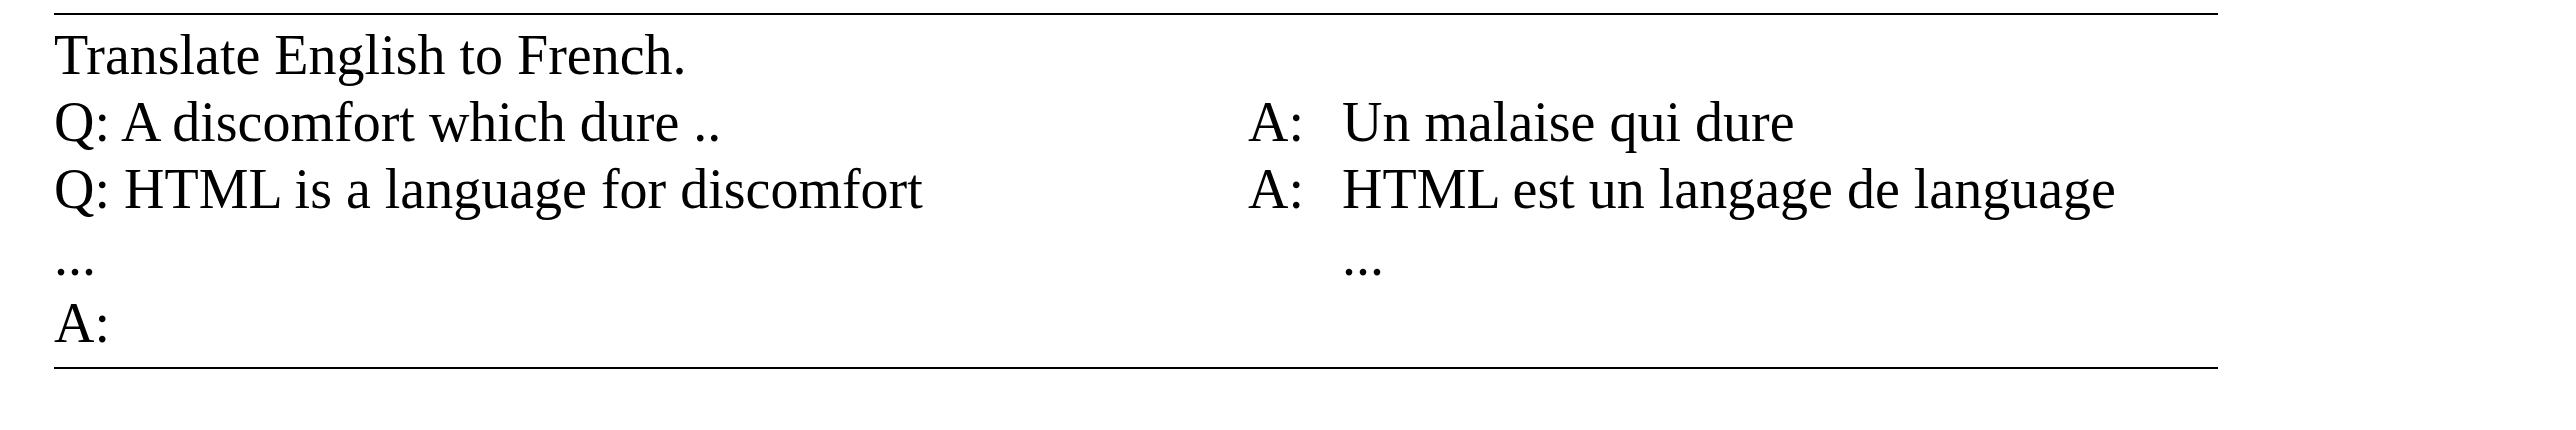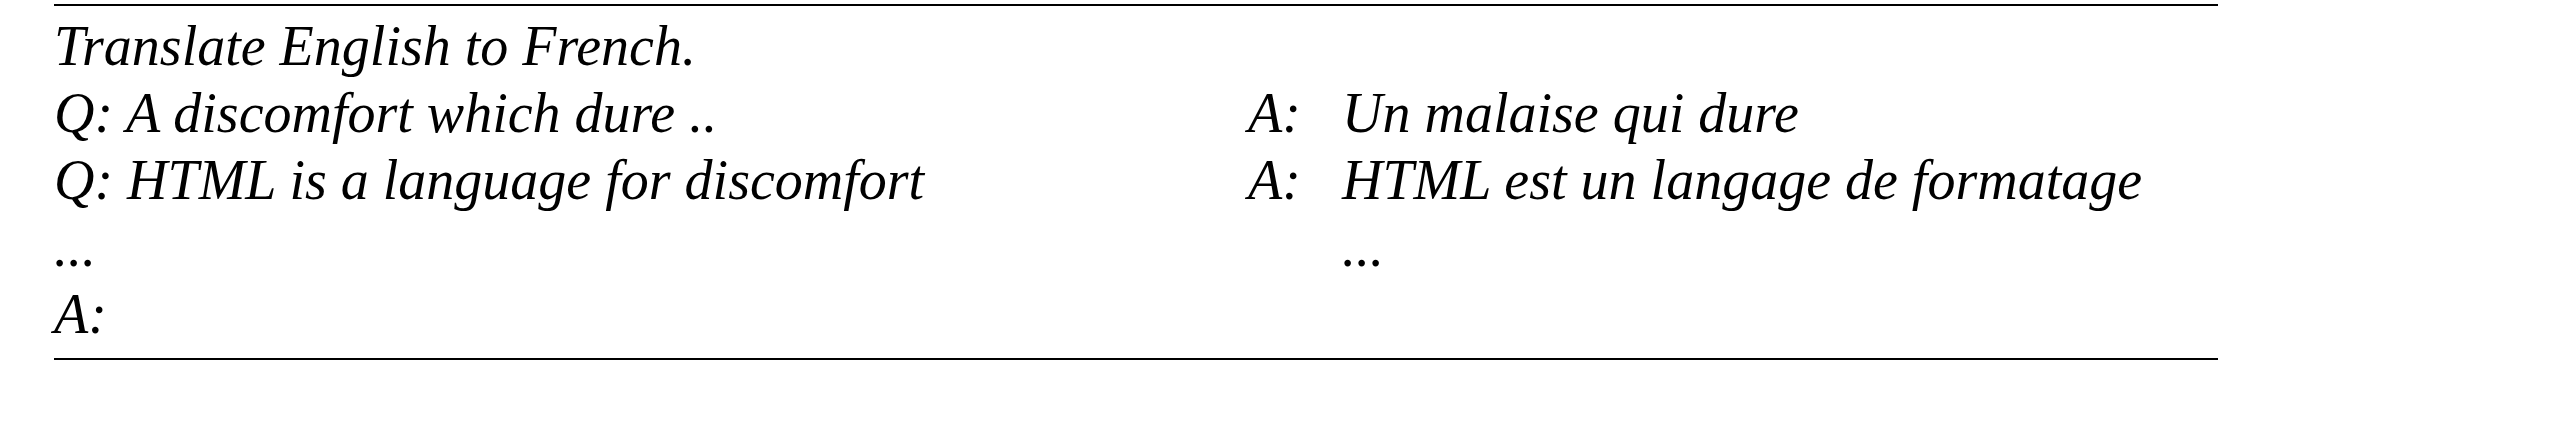--- a/index.html
+++ b/index.html
@@ -8,22 +8,21 @@
     width: 2576px;
     height: 430px;
     background: #ffffff;
     font-family: "Times New Roman", Times, serif;
     color: #000000;
     overflow: hidden;
   }
   .wrap {
     box-sizing: border-box;
     width: 2272px;
-    padding: 4px 54px;
-    font-style: italic;
+    padding: 13px 54px;
   }
   .rule {
     border-top: 2.7px solid #000;
     width: 100%;
   }
   .content {
     display: grid;
     grid-template-columns: 1194px 94px 1fr;
     column-gap: 0;
     font-size: 56px;
@@ -46,21 +45,21 @@
 
   <div class="content">
     <div class="instr">Translate English to French.</div>
 
     <div class="qcell">Q: A discomfort which dure ..</div>
     <div class="alab">A:</div>
     <div class="aval">Un malaise qui dure</div>
 
     <div class="qcell">Q: HTML is a language for discomfort</div>
     <div class="alab">A:</div>
-    <div class="aval">HTML est un langage de formatage</div>
+    <div class="aval">HTML est un langage de language</div>
 
     <div class="qcell">...</div>
     <div class="alab"></div>
     <div class="aval">...</div>
 
     <div class="alab">A:</div>
     <div class="aval"></div>
   </div>
 
   <div class="rule"></div>

